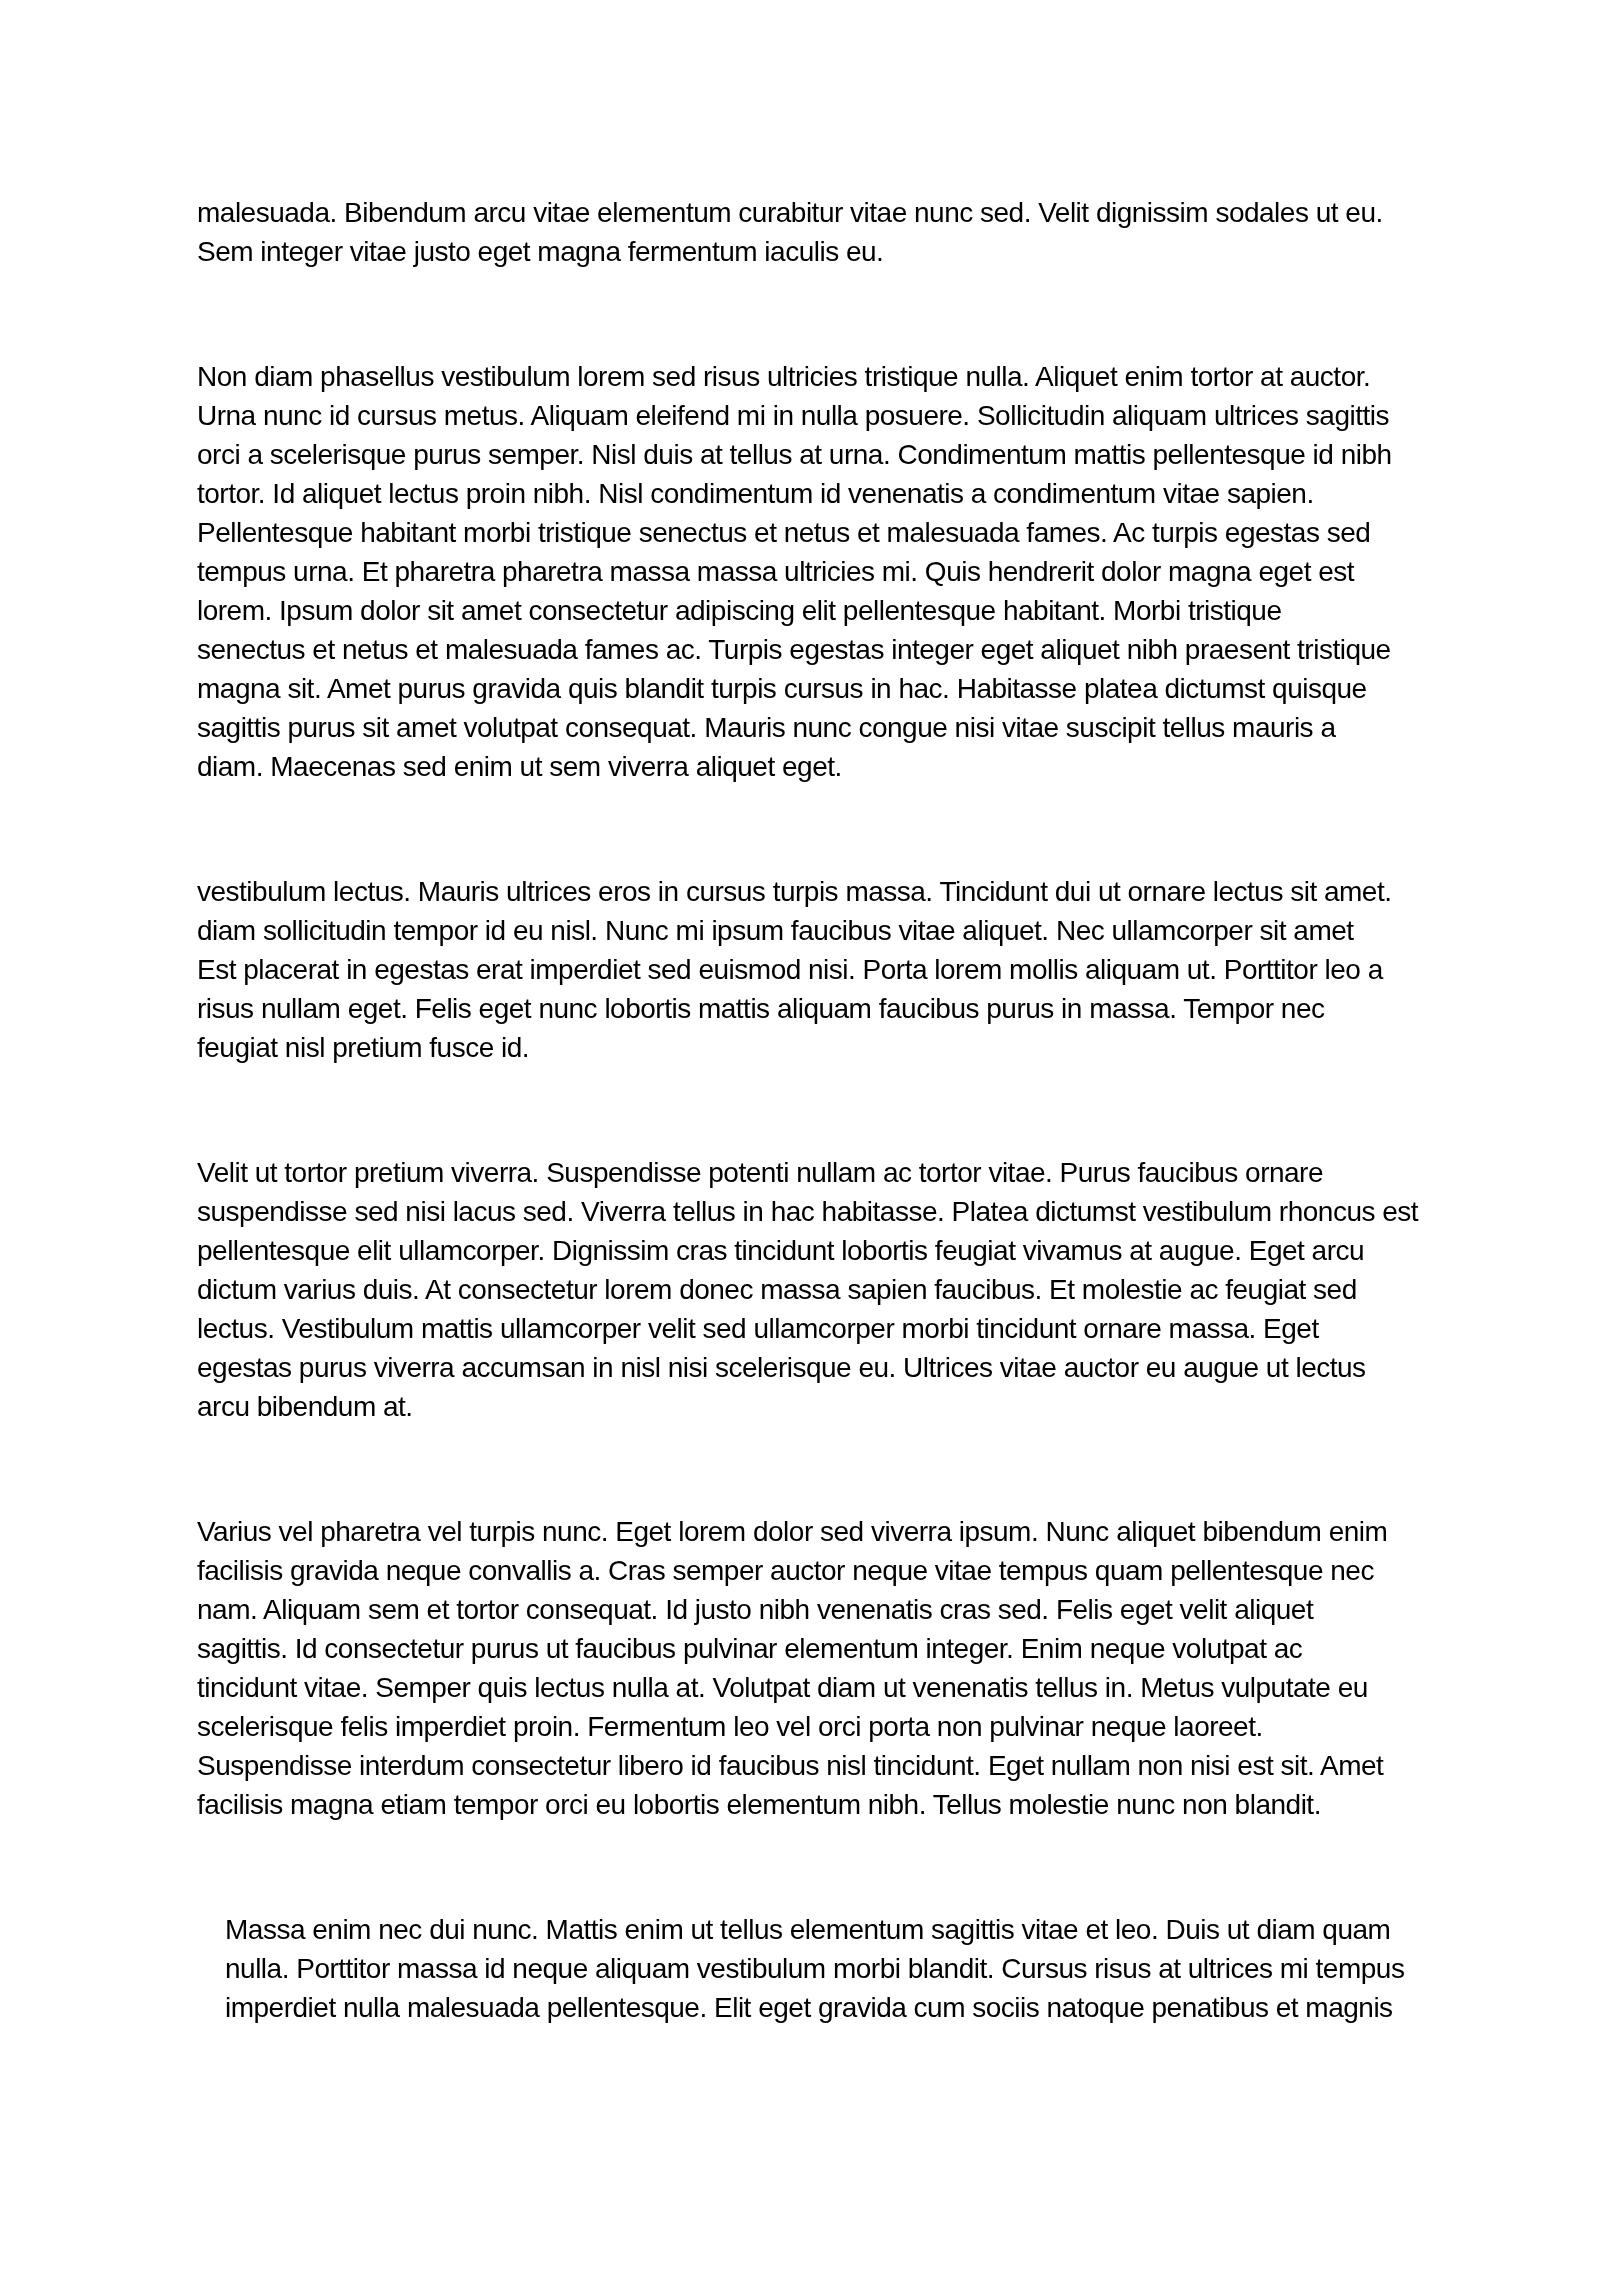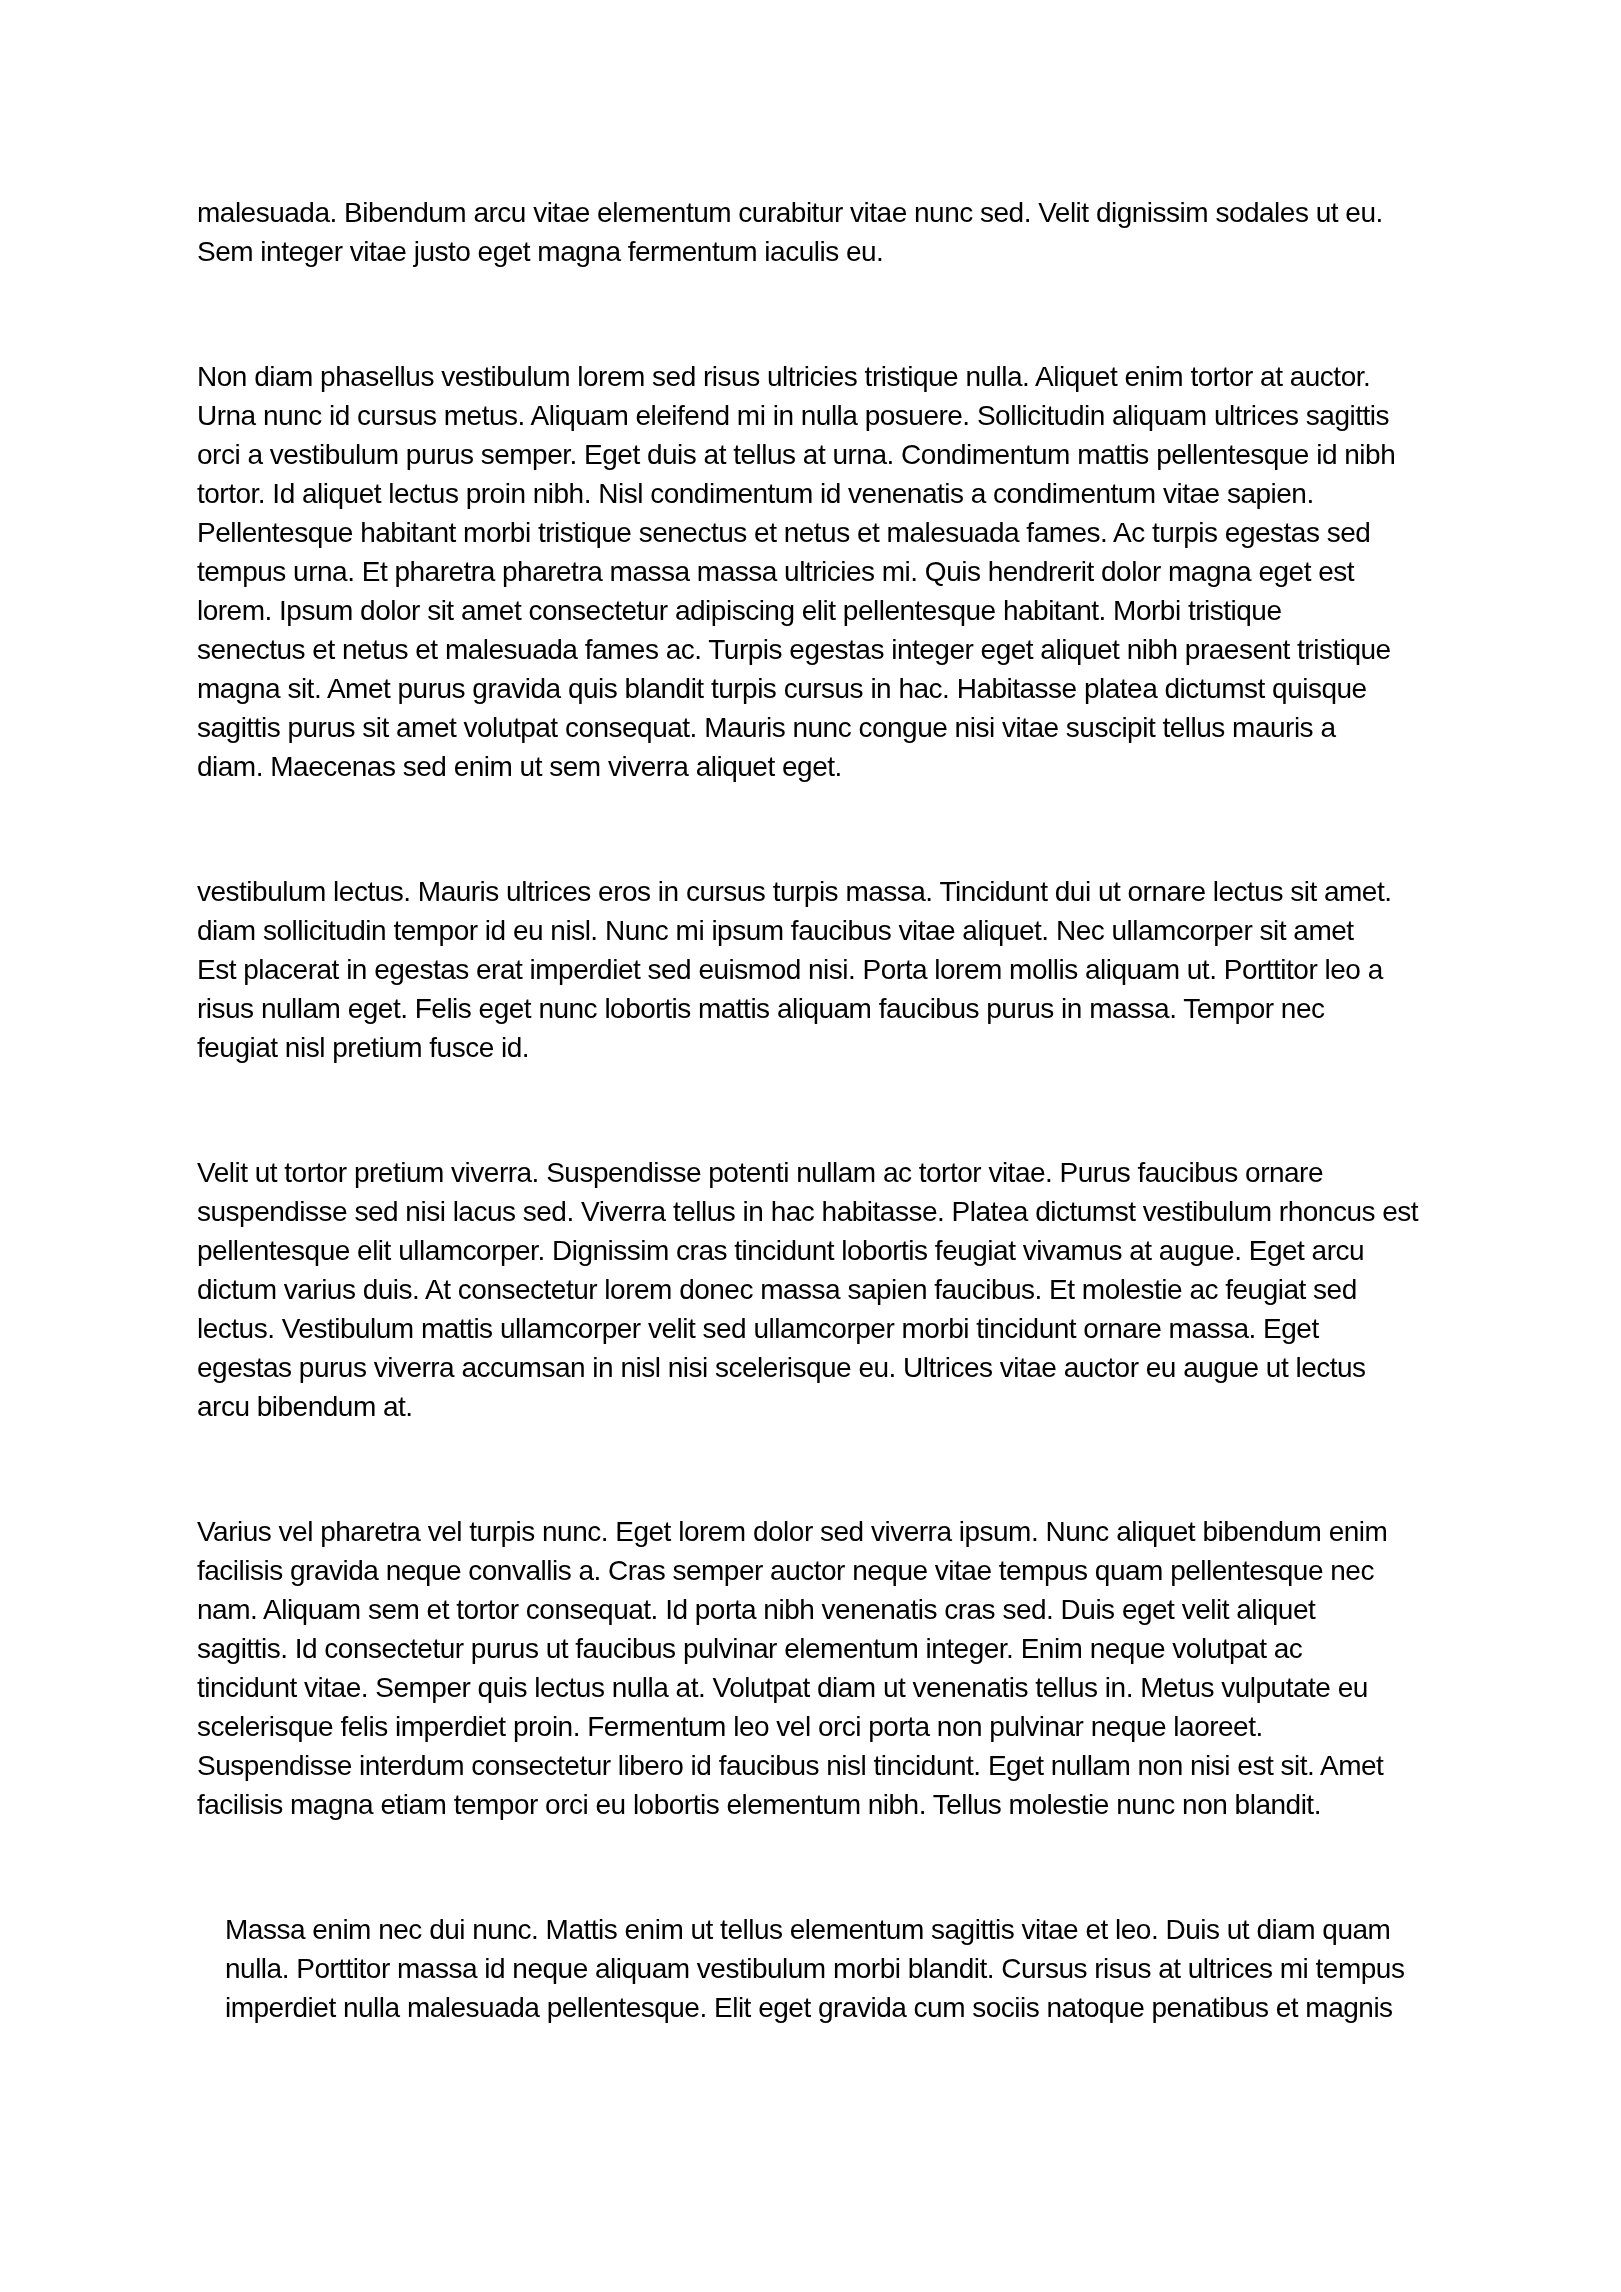--- a/index.html
+++ b/index.html
@@ -45,21 +45,21 @@
 
 <div class="page">
   <div class="doc-body">
       <div class="paragraph">
         <div class="line">malesuada. Bibendum arcu vitae elementum curabitur vitae nunc sed. Velit dignissim sodales ut eu.</div>
         <div class="line">Sem integer vitae justo eget magna fermentum iaculis eu.</div>
       </div>
       <div class="paragraph">
         <div class="line">Non diam phasellus vestibulum lorem sed risus ultricies tristique nulla. Aliquet enim tortor at auctor.</div>
         <div class="line">Urna nunc id cursus metus. Aliquam eleifend mi in nulla posuere. Sollicitudin aliquam ultrices sagittis</div>
-        <div class="line">orci a vestibulum purus semper. Eget duis at tellus at urna. Condimentum mattis pellentesque id nibh</div>
+        <div class="line">orci a scelerisque purus semper. Nisl duis at tellus at urna. Condimentum mattis pellentesque id nibh</div>
         <div class="line">tortor. Id aliquet lectus proin nibh. Nisl condimentum id venenatis a condimentum vitae sapien.</div>
         <div class="line">Pellentesque habitant morbi tristique senectus et netus et malesuada fames. Ac turpis egestas sed</div>
         <div class="line">tempus urna. Et pharetra pharetra massa massa ultricies mi. Quis hendrerit dolor magna eget est</div>
         <div class="line">lorem. Ipsum dolor sit amet consectetur adipiscing elit pellentesque habitant. Morbi tristique</div>
         <div class="line">senectus et netus et malesuada fames ac. Turpis egestas integer eget aliquet nibh praesent tristique</div>
         <div class="line">magna sit. Amet purus gravida quis blandit turpis cursus in hac. Habitasse platea dictumst quisque</div>
         <div class="line">sagittis purus sit amet volutpat consequat. Mauris nunc congue nisi vitae suscipit tellus mauris a</div>
         <div class="line">diam. Maecenas sed enim ut sem viverra aliquet eget.</div>
       </div>
       <div class="paragraph">
@@ -74,21 +74,21 @@
         <div class="line">suspendisse sed nisi lacus sed. Viverra tellus in hac habitasse. Platea dictumst vestibulum rhoncus est</div>
         <div class="line">pellentesque elit ullamcorper. Dignissim cras tincidunt lobortis feugiat vivamus at augue. Eget arcu</div>
         <div class="line">dictum varius duis. At consectetur lorem donec massa sapien faucibus. Et molestie ac feugiat sed</div>
         <div class="line">lectus. Vestibulum mattis ullamcorper velit sed ullamcorper morbi tincidunt ornare massa. Eget</div>
         <div class="line">egestas purus viverra accumsan in nisl nisi scelerisque eu. Ultrices vitae auctor eu augue ut lectus</div>
         <div class="line">arcu bibendum at.</div>
       </div>
       <div class="paragraph">
         <div class="line">Varius vel pharetra vel turpis nunc. Eget lorem dolor sed viverra ipsum. Nunc aliquet bibendum enim</div>
         <div class="line">facilisis gravida neque convallis a. Cras semper auctor neque vitae tempus quam pellentesque nec</div>
-        <div class="line">nam. Aliquam sem et tortor consequat. Id porta nibh venenatis cras sed. Duis eget velit aliquet</div>
+        <div class="line">nam. Aliquam sem et tortor consequat. Id justo nibh venenatis cras sed. Felis eget velit aliquet</div>
         <div class="line">sagittis. Id consectetur purus ut faucibus pulvinar elementum integer. Enim neque volutpat ac</div>
         <div class="line">tincidunt vitae. Semper quis lectus nulla at. Volutpat diam ut venenatis tellus in. Metus vulputate eu</div>
         <div class="line">scelerisque felis imperdiet proin. Fermentum leo vel orci porta non pulvinar neque laoreet.</div>
         <div class="line">Suspendisse interdum consectetur libero id faucibus nisl tincidunt. Eget nullam non nisi est sit. Amet</div>
         <div class="line">facilisis magna etiam tempor orci eu lobortis elementum nibh. Tellus molestie nunc non blandit.</div>
       </div>
       <div class="paragraph">
         <div class="line">Massa enim nec dui nunc. Mattis enim ut tellus elementum sagittis vitae et leo. Duis ut diam quam</div>
         <div class="line">nulla. Porttitor massa id neque aliquam vestibulum morbi blandit. Cursus risus at ultrices mi tempus</div>
         <div class="line">imperdiet nulla malesuada pellentesque. Elit eget gravida cum sociis natoque penatibus et magnis</div>

